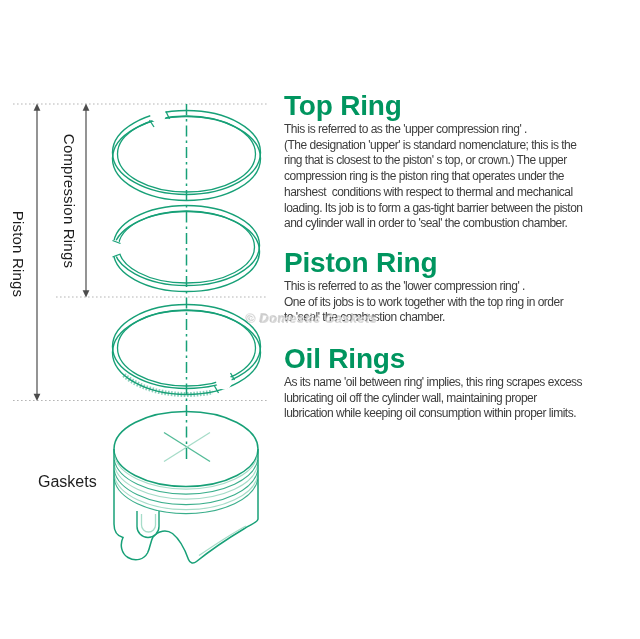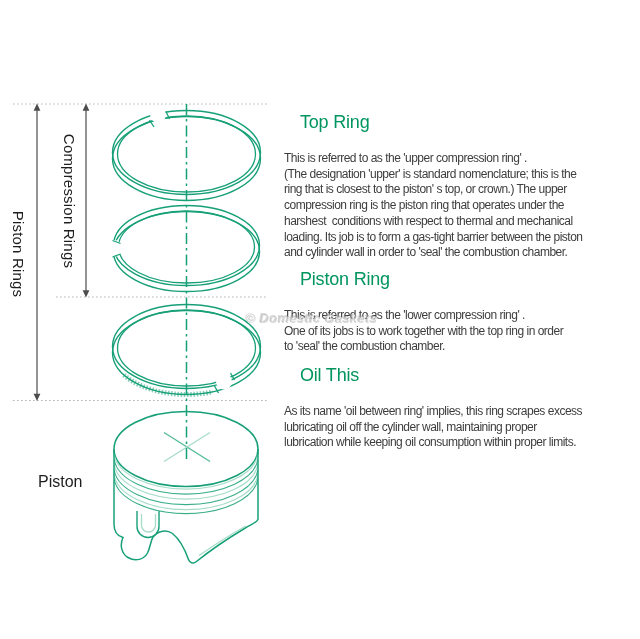--- a/index.html
+++ b/index.html
@@ -32,21 +32,21 @@
   
   .vlabel{
     position:absolute;white-space:nowrap;font-size:15px;color:var(--label-text);
     transform:translate(-50%,-50%) rotate(90deg);z-index:2;letter-spacing:.2px;
   }
   .vlabel.pr{left:18px;top:254px;}
   .vlabel.cr{left:69px;top:201px;}
   .hlabel{position:absolute;left:38px;top:473px;font-size:16px;color:var(--label-text);z-index:2;}
   .section{position:absolute;left:284px;width:356px;z-index:2;}
   .section h2{
-    margin:16px;font-size:18px;line-height:26px;font-weight:normal;
+    margin:0;font-size:28px;line-height:26px;font-weight:bold;
     color:var(--heading-green);letter-spacing:-0.2px;
   }
   .section p{
     margin:3px 0 0 0;font-size:12px;line-height:15.7px;letter-spacing:-0.5px;
     color:var(--body-text);white-space:pre;
   }
   .section.s1{top:93px;}
   .section.s2{top:250px;}
   .section.s3{top:346px;}
   .watermark{
@@ -136,40 +136,40 @@
       <ellipse class="rg2" cx="186.5" cy="348" rx="69" ry="38"></ellipse>
       <path class="hatch" d="M 124 375 A 74 42 0 0 0 212.5 391.8"></path>
       <circle class="wfill" cx="224" cy="381.5" r="8"></circle>
       <path class="rg2" d="M 214.5 386 l 4 7"></path>
       <path class="rg2" d="M 230.5 373 l 4 7"></path>
     </g>
   </svg>
 
   <div class="vlabel pr">Piston Rings</div>
   <div class="vlabel cr">Compression Rings</div>
-  <div class="hlabel">Piston</div>
+  <div class="hlabel">Gaskets</div>
 
   <div class="section s1">
     <h2>Top Ring</h2>
     <p>This is referred to as the 'upper compression ring' .
 (The designation 'upper' is standard nomenclature; this is the
 ring that is closest to the piston' s top, or crown.) The upper
 compression ring is the piston ring that operates under the
 harshest  conditions with respect to thermal and mechanical
 loading. Its job is to form a gas-tight barrier between the piston
 and cylinder wall in order to 'seal' the combustion chamber.</p>
   </div>
   <div class="section s2">
     <h2>Piston Ring</h2>
     <p>This is referred to as the 'lower compression ring' .
 One of its jobs is to work together with the top ring in order
 to 'seal' the combustion chamber.</p>
   </div>
   <div class="section s3">
-    <h2>Oil This</h2>
+    <h2>Oil Rings</h2>
     <p>As its name 'oil between ring' implies, this ring scrapes excess
 lubricating oil off the cylinder wall, maintaining proper
 lubrication while keeping oil consumption within proper limits.</p>
   </div>
 
   <div class="watermark">© Domestic Gaskets</div>
 
 </div>
 
 </body></html>

